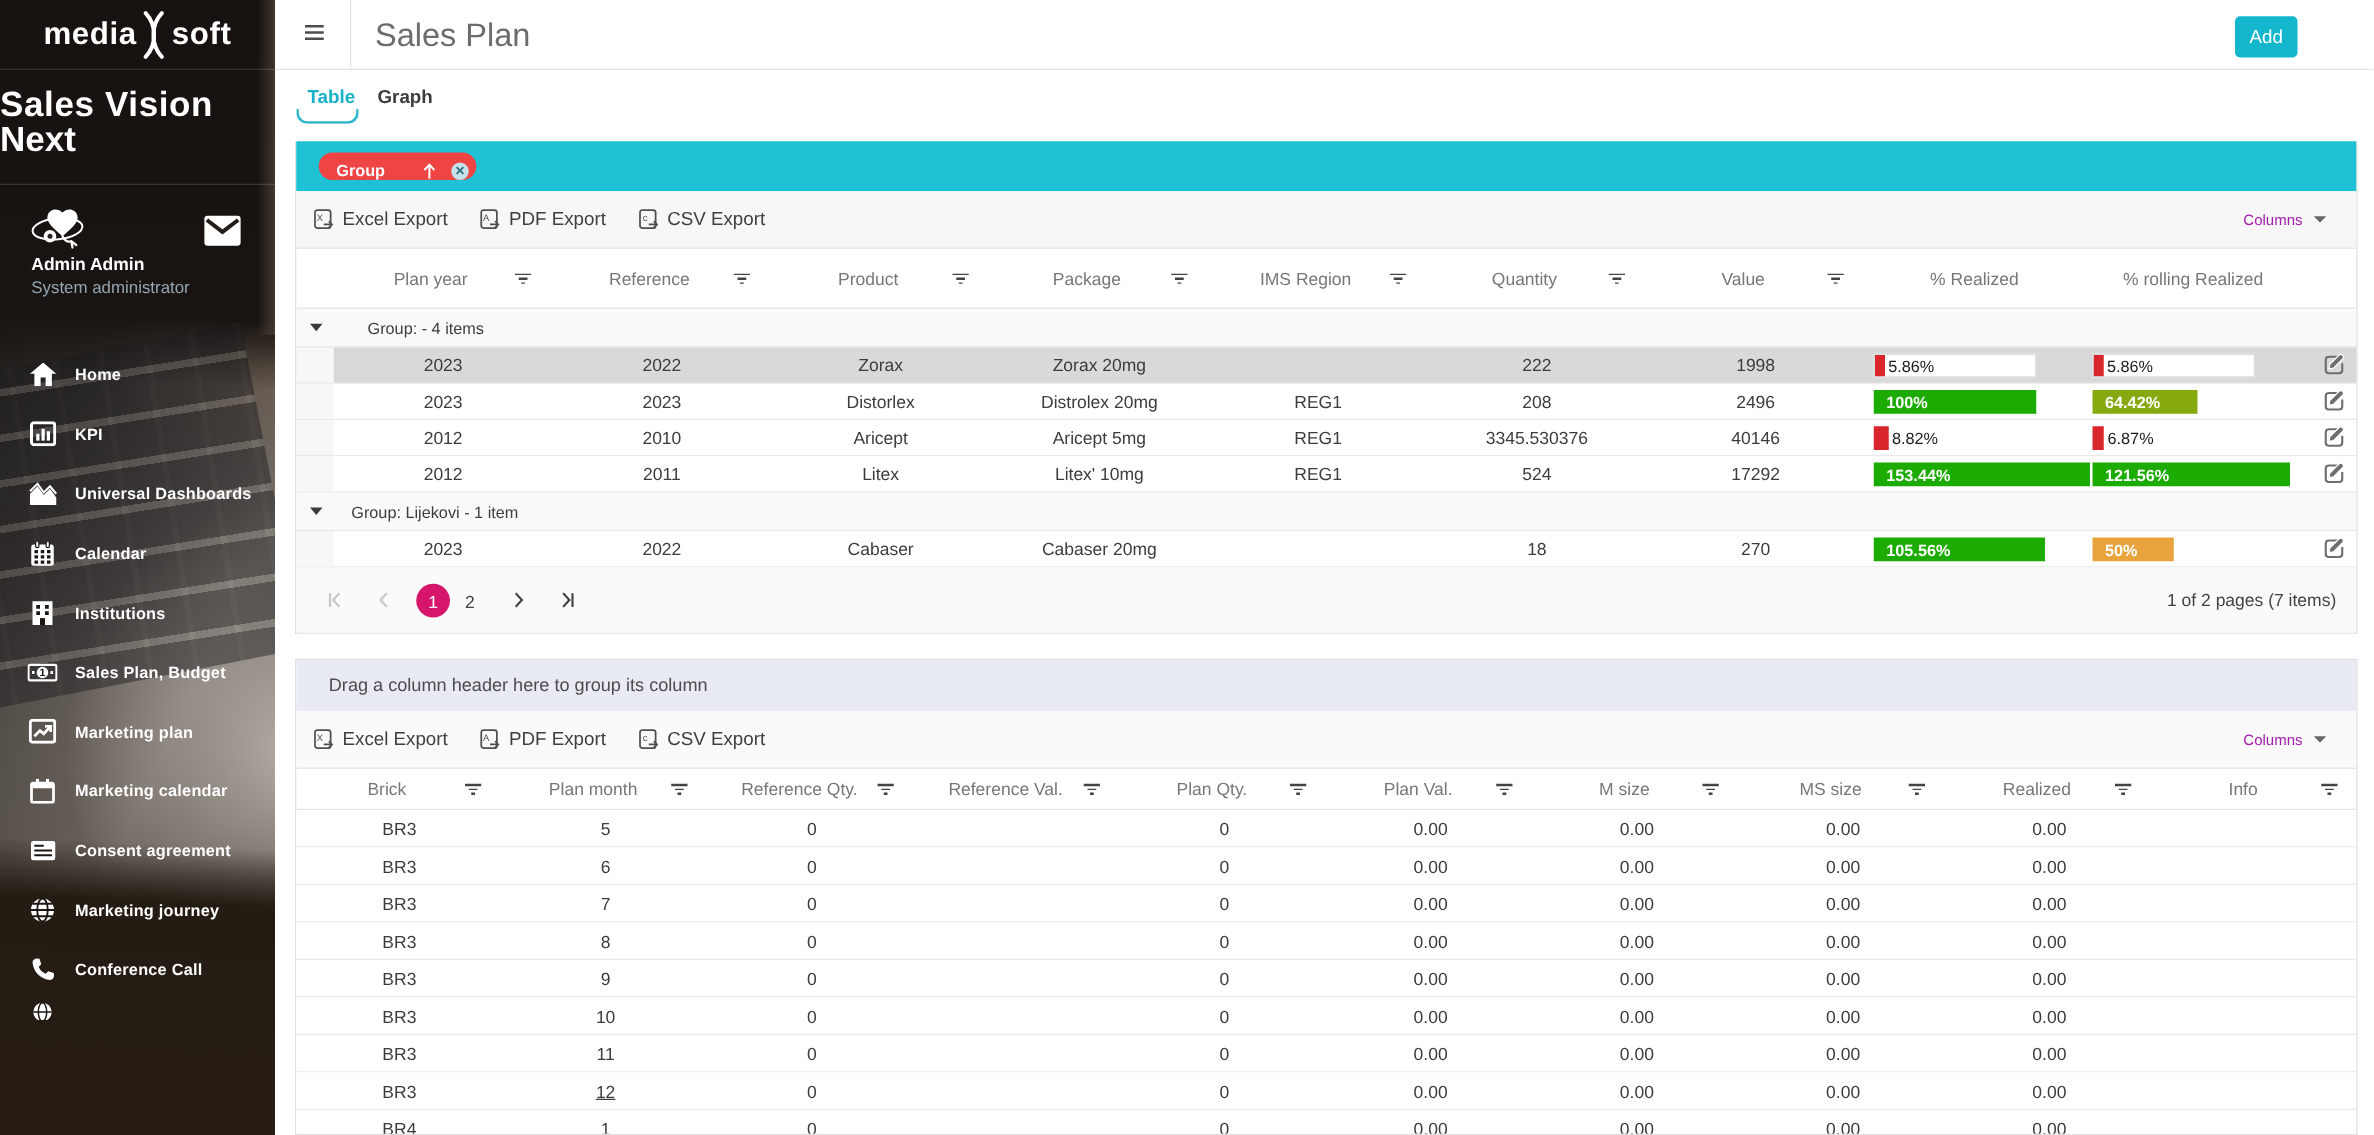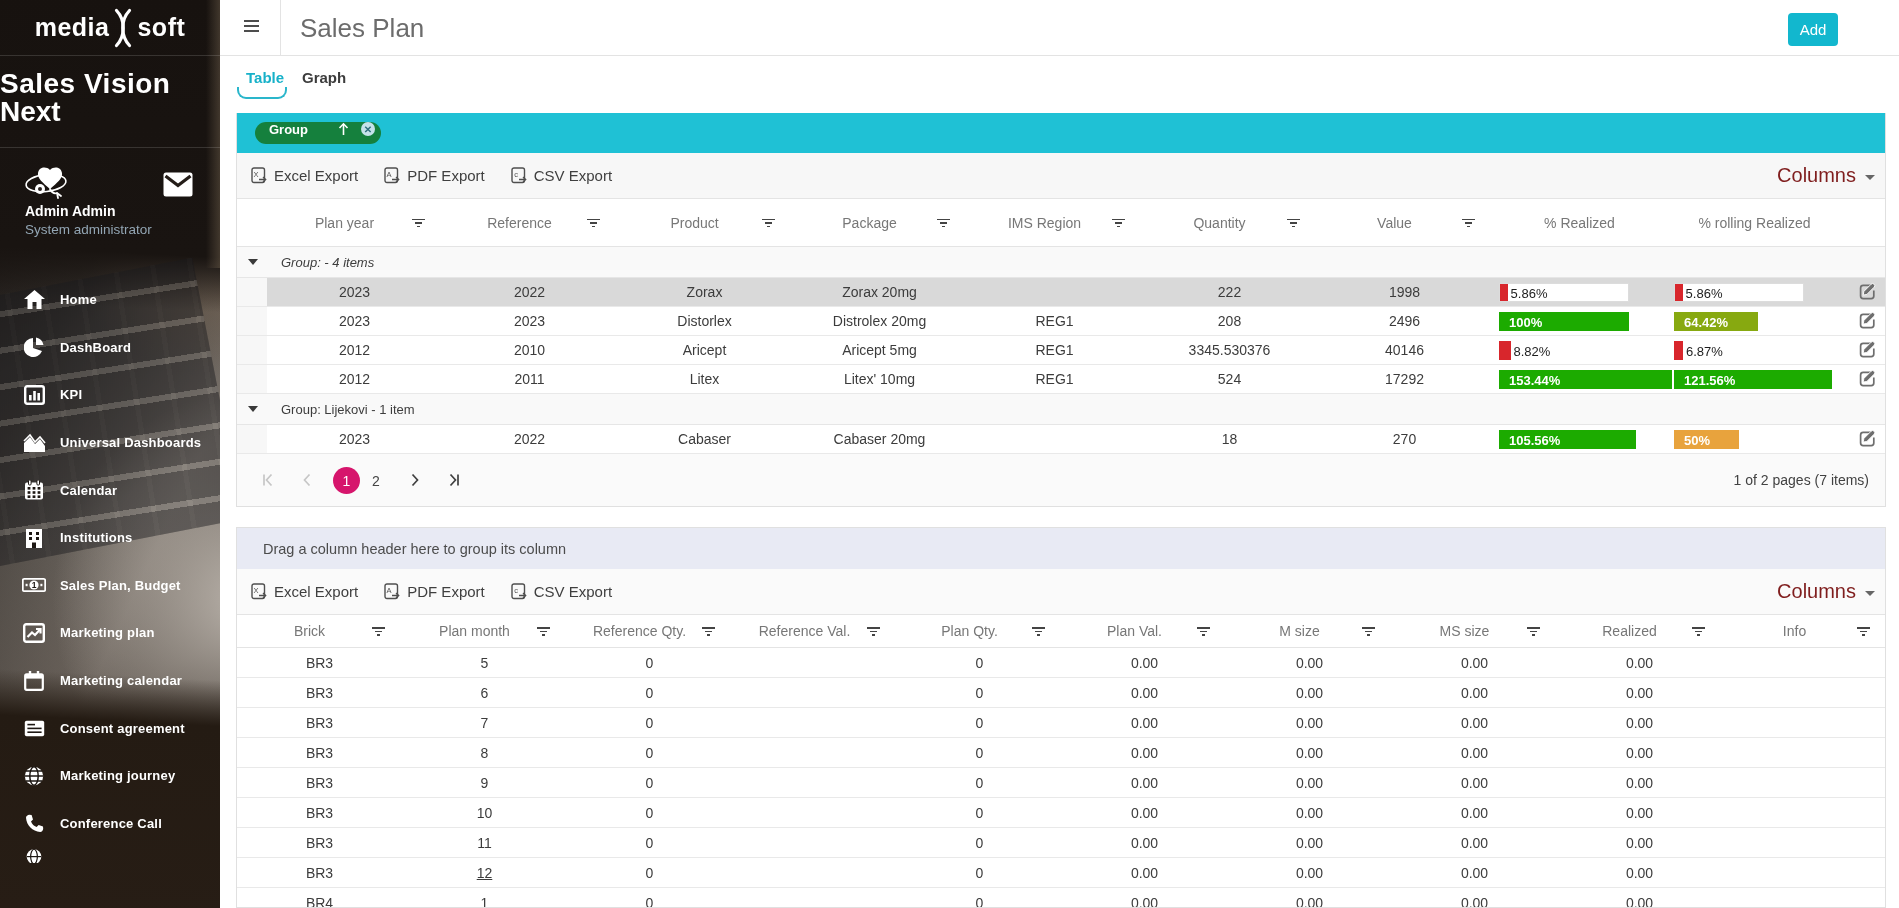--- a/index.html
+++ b/index.html
@@ -46,34 +46,34 @@
 #tabs { position:absolute; left:220px; top:56px; width:1679px; height:57px; background:#fff; }
 #tabTable { position:absolute; left:26px; top:13px; color:#17b1c9; font-weight:bold; font-size:15px; }
 #tabInd { position:absolute; left:17px; top:31px; width:50px; height:12px; border:2px solid #2ab6cb; border-top:none; border-radius:0 0 9px 9px; }
 #tabGraph { position:absolute; left:82px; top:13px; color:#3c3c3c; font-weight:bold; font-size:15px; }
 
 
 .toolbar { height:46px; border-bottom:1px solid #e4e4e4; display:flex; align-items:center; position:relative; }
 .expbtn { display:flex; align-items:center; font-size:15px; color:#3f3f3f; margin-left:14px; }
 .expbtn svg { margin-right:7px; }
 .expbtn + .expbtn { margin-left:26px; }
-.columns { position:absolute; right:10px; font-size:20px; color:#7f1d1d; }
+.columns { position:absolute; right:24px; font-size:12px; color:#a21caf; }
 .columns:after { content:""; display:inline-block; margin-left:9px; margin-bottom:2px; border-left:5px solid transparent; border-right:5px solid transparent; border-top:5px solid #666; }
 .hcell { position:absolute; top:0; height:100%; }
 .htitle { position:absolute; top:50%; left:50%; transform:translate(-50%,-50%); margin-left:-10px; font-size:14px; color:#777; white-space:nowrap; }
 .htitle.noshift { margin-left:0; }
 .ficon { position:absolute; top:50%; margin-top:-4px; width:13px; }
 .ficon i { display:block; background:#444; height:1.5px; margin:0 auto 2px; }
 .ficon .f1 { width:13px; } .ficon .f2 { width:7px; } .ficon .f3 { width:3px; }
 .cell { position:absolute; top:0; height:100%; display:flex; align-items:center; justify-content:center; font-size:14px; color:#3c3c3c; }
 
 
 #grid1 { position:absolute; left:236px; top:113px; width:1650px; border:1px solid #e0e0e0; border-top:none; background:#fff; }
 #gbar { height:40px; background:#1fc1d5; position:relative; }
-#gchip { position:absolute; left:18px; top:9px; height:22px; background:#15803d; border-radius:11px; color:#fff; font-size:13px; font-weight:bold; display:flex; align-items:flex-start; padding:0 6px 0 14px; }
+#gchip { position:absolute; left:18px; top:9px; height:22px; background:#ef4444; border-radius:11px; color:#fff; font-size:13px; font-weight:bold; display:flex; align-items:flex-end; padding:0 6px 0 14px; }
 #gchip .arrow { margin-left:30px; display:flex; align-items:center; }
 #gchip .xc { margin-left:12px; width:14px; height:14px; border-radius:50%; background:#c5e2ea; color:#2e6e7c; font-size:10px; font-weight:bold; display:flex; align-items:center; justify-content:center; }
 .grow { height:31px; background:#f9f9f9; border-bottom:1px solid #e6e6e6; display:flex; align-items:center; font-size:13px; color:#3d3d3d; }
 .grow .tri { width:0; height:0; border-left:5px solid transparent; border-right:5px solid transparent; border-top:6px solid #3a3a3a; margin-left:11px; }
 .grow span { margin-left:23px; }
 .drow { height:29px; border-bottom:1px solid #e9e9e9; position:relative; background:#fff; }
 .drow .indent { position:absolute; left:0; top:0; width:30px; height:100%; background:#f7f7f7; }
 .drow.sel { background:#d9d9d9; }
 .pbar { position:absolute; top:5px; height:19px; background:#fff; }
 .pfill { position:absolute; left:0; top:0; height:100%; }
@@ -129,29 +129,20 @@
       <div class="mi">
         <span class="ic">
           <svg width="21" height="19" viewBox="0 0 21 19">
             <path d="M10.5 0 L21 9 H17.5 V19 H12.5 V12 H8.5 V19 H3.5 V9 H0 Z" fill="#fff"></path>
           </svg>
         </span>
         <span class="tx">Home</span>
       </div>
 <div class="mi">
         <span class="ic">
-          <svg width="20" height="20" viewBox="0 0 20 20">
-            <path d="M9 11 V1 A9.5 9.5 0 1 0 18 14 Z" fill="#fff"></path>
-            <path d="M12 8 V0.5 A9.5 9.5 0 0 1 19.5 8 Z" fill="#fff"></path>
-          </svg>
-        </span>
-        <span class="tx">DashBoard</span>
-      </div>
-<div class="mi">
-        <span class="ic">
           <svg width="21" height="20" viewBox="0 0 21 20">
             <rect x="1.2" y="1.2" width="18.6" height="17.6" rx="2" fill="none" stroke="#fff" stroke-width="2.4"></rect>
             <rect x="5" y="10" width="2.6" height="5.5" fill="#fff"></rect>
             <rect x="9.2" y="6" width="2.6" height="9.5" fill="#fff"></rect>
             <rect x="13.4" y="8" width="2.6" height="7.5" fill="#fff"></rect>
           </svg>
         </span>
         <span class="tx">KPI</span>
       </div>
 <div class="mi">
@@ -385,21 +376,21 @@
       </div>
 <div class="hcell" style="left:1255px;width:175px;">
         <span class="htitle noshift">% Realized</span>
       </div>
 <div class="hcell" style="left:1430px;width:175px;">
         <span class="htitle noshift">% rolling Realized</span>
       </div>
 </div>
   <div class="grow">
       <span class="tri"></span>
-      <span style="margin-left:23px;font-style:italic;">Group: - 4 items</span>
+      <span style="margin-left:36px;">Group: - 4 items</span>
     </div>
 <div class="drow sel">
       <div class="indent"></div>
 <div class="cell" style="left:30px;width:175px;">2023</div>
       <div class="cell" style="left:205px;width:175px;">2022</div>
       <div class="cell" style="left:380px;width:175px;">Zorax</div>
       <div class="cell" style="left:555px;width:175px;">Zorax 20mg</div>
       <div class="cell" style="left:905px;width:175px;">222</div>
       <div class="cell" style="left:1080px;width:175px;">1998</div>
       <div class="pbar" style="left:1262px;width:130px;border:1px solid #dcdcdc;">

